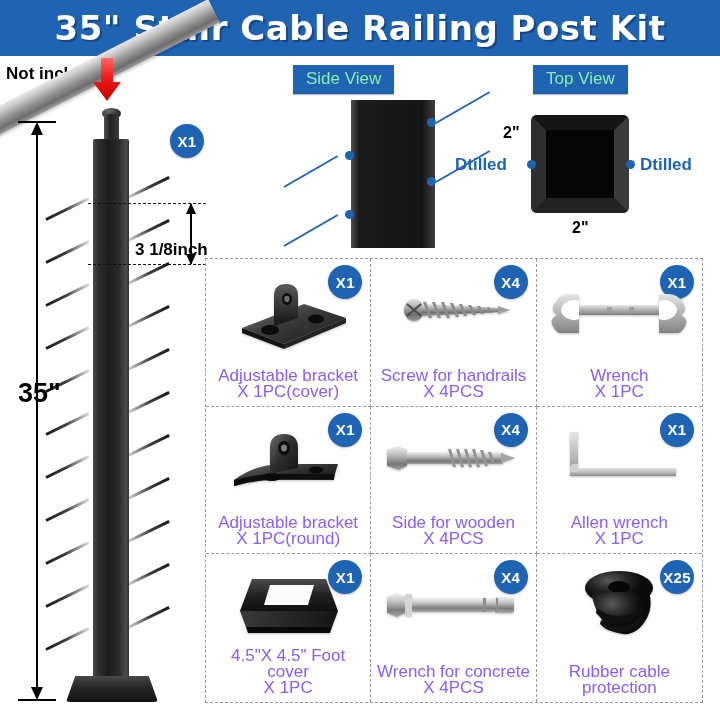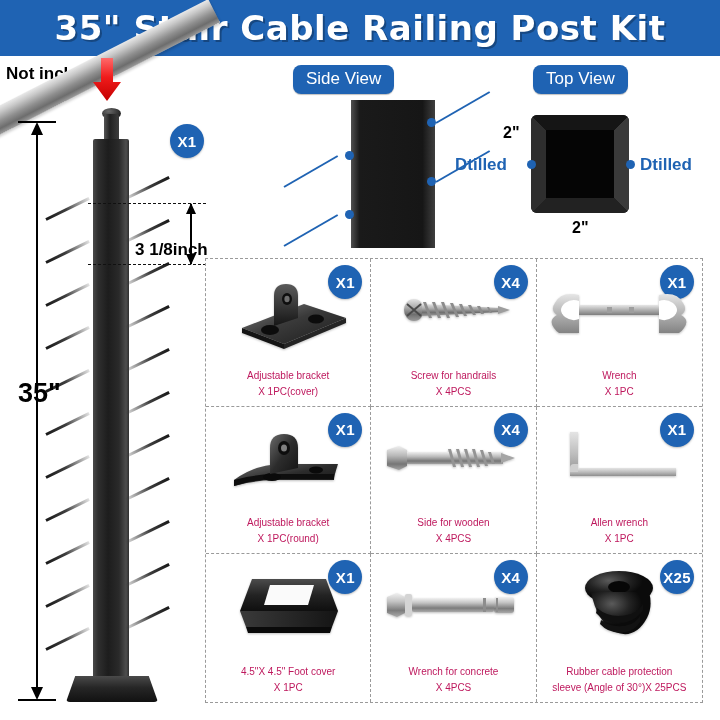--- a/index.html
+++ b/index.html
@@ -17,21 +17,21 @@
   }
   .titlebar .title{
     color:#fff;font-size:34px;font-weight:bold;letter-spacing:.5px;
     font-family:"DejaVu Sans","Liberation Sans",sans-serif;
     text-shadow:2px 2px 0 rgba(0,0,0,.28);
     white-space:nowrap;
   }
 
   
   .viewpill{
-    position:absolute;background:#1f63b3;color:#ffffff;border-radius:8px;
+    position:absolute;background:#1f63b3;color:#86efac;border-radius:0;
     font-size:17px;padding:4px 13px 5px 13px;white-space:nowrap;
     box-shadow:0 1px 1px rgba(0,0,0,.25);
   }
 
   
   .countbadge{
     position:absolute;border-radius:50%;background:#1f63b3;color:#fff;
     display:flex;align-items:center;justify-content:center;
     font-size:15px;font-weight:bold;letter-spacing:.3px;
     box-shadow:0 1px 2px rgba(0,0,0,.25);
@@ -134,21 +134,21 @@
     display:flex;flex-direction:column;align-items:center;justify-content:flex-end;
     padding-bottom:6px;box-sizing:border-box;
   }
   .cell:nth-child(3n){border-right:none;}
   .cell:nth-child(n+7){border-bottom:none;}
   .cell .art{
     position:absolute;left:0;right:0;top:8px;height:86px;
     display:flex;align-items:center;justify-content:center;
   }
   .cell .caption{
-    font-size:10px;line-height:16px;text-align:center;color:#be185d;
+    font-size:17px;line-height:16px;text-align:center;color:#8b5cf6;
     max-width:96%;
   }
   .cell .countbadge{right:8px;top:6px;}
 
   
   .metal{filter:drop-shadow(0 1px 1px rgba(0,0,0,.25));}
 </style>
 </head>
 <body>
 
@@ -512,18 +512,17 @@
           </defs>
           <ellipse cx="46" cy="24" rx="34" ry="17" fill="url(#rs1)"></ellipse>
           <ellipse cx="46" cy="23" rx="11" ry="6" fill="#070707"></ellipse>
           <path d="M18 28 q6 30 24 40 q20 8 32 -14 q6 -12 2 -26 z" fill="url(#rs1)"></path>
           <path d="M24 44 q14 12 34 6 q8 -3 12 -10 l0 6 q-6 9 -16 12 q-20 4 -31 -9 z" fill="#101010"></path>
           <path d="M28 56 q14 10 30 4 q6 -3 9 -8 l0 6 q-5 8 -14 10 q-16 3 -26 -8 z" fill="#121212"></path>
         </svg>
       </div>
       <div class="caption">
         <div>Rubber cable protection</div>
-        <div>sleeve (Angle of 30°)X 25PCS</div>
       </div>
     </div>
 
   </div>
 </div>
 
 </body></html>

